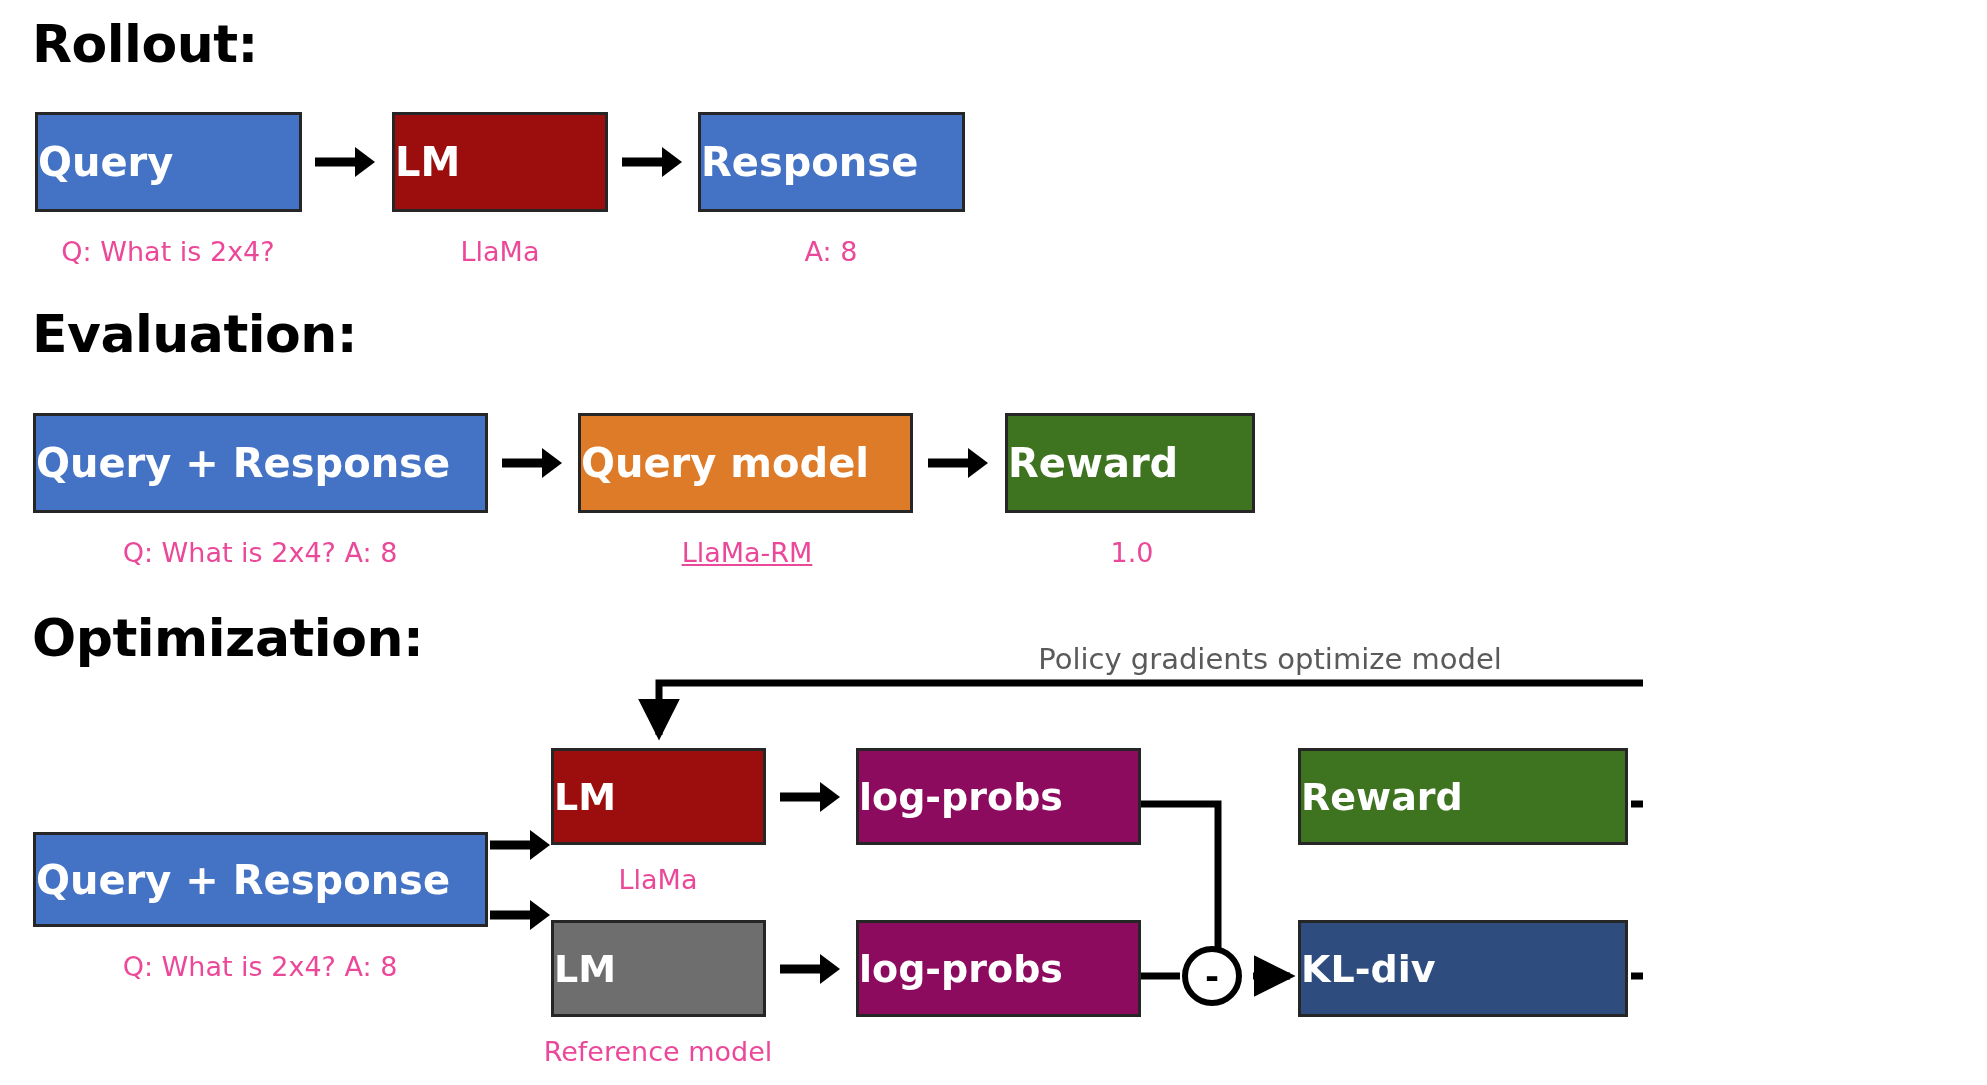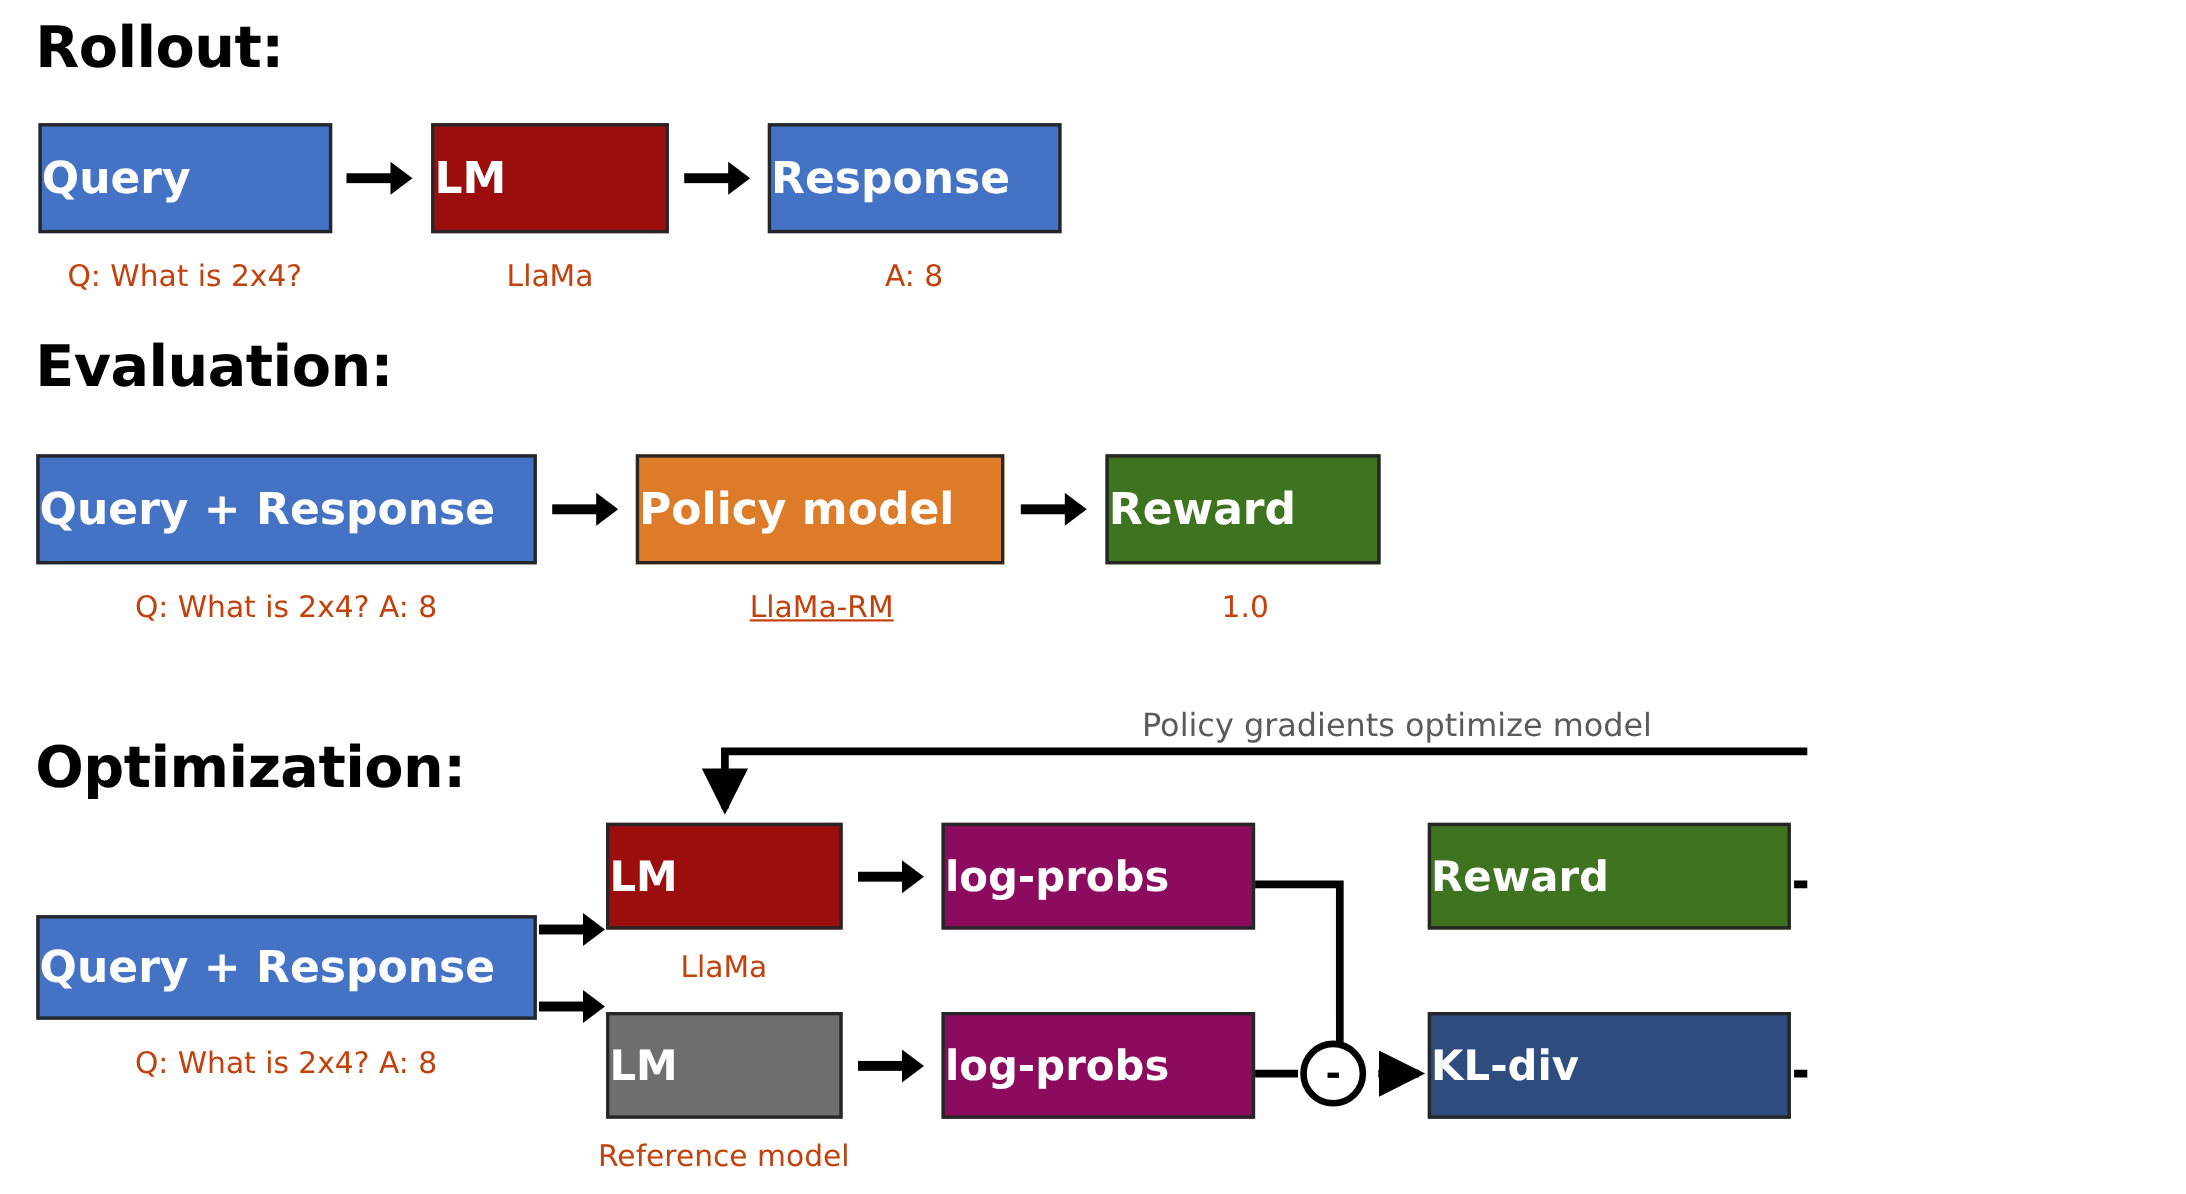--- a/index.html
+++ b/index.html
@@ -48,21 +48,21 @@
   .box-lg { font-size: 40px; }
   .box-md { font-size: 38px; }
 
   
   .caption {
     position: absolute;
     font-family: "DejaVu Sans", sans-serif;
     font-weight: 400;
     font-size: 27px;
     line-height: 1;
-    color: #c2410c;
+    color: #ec4899;
     white-space: nowrap;
     text-align: center;
   }
   .caption.center {
     transform: translateX(-50%);
   }
 
   
   .annotation {
     position: absolute;
@@ -163,35 +163,35 @@
     <span>Query + Response</span>
   </div>
   <div class="caption center" style="left:260px; top:539px;">Q: What is 2x4? A: 8</div>
 
   <div class="arrow-h" style="left:502px; top:463px; width:60px;">
     <span class="shaft" style="width:42px;"></span>
     <span class="head" style="left:40px;"></span>
   </div>
 
   <div class="box box-lg" style="left:578px; top:413px; width:335px; height:100px; background:#DE7B28;">
-    <span>Policy model</span>
+    <span>Query model</span>
   </div>
   <div class="caption center" style="left:747px; top:539px;text-decoration:underline;">LlaMa-RM</div>
 
   <div class="arrow-h" style="left:928px; top:463px; width:60px;">
     <span class="shaft" style="width:42px;"></span>
     <span class="head" style="left:40px;"></span>
   </div>
 
   <div class="box box-lg" style="left:1005px; top:413px; width:250px; height:100px; background:#3E7320;">
     <span>Reward</span>
   </div>
   <div class="caption center" style="left:1132px; top:539px;">1.0</div>
 
-  <div class="section-title" style="left:32px; top:672px;">Optimization:</div>
+  <div class="section-title" style="left:32px; top:612px;">Optimization:</div>
 
   <div class="annotation" style="left:1270px; top:645px;">Policy gradients optimize model</div>
 
   <svg id="connectors" viewBox="0 0 1987 1085" xmlns="http://www.w3.org/2000/svg">
     <defs>
       <marker id="ah" markerWidth="8" markerHeight="8" refX="5.2" refY="3" orient="auto" markerUnits="strokeWidth">
         <path d="M0,0 L0,6 L6,3 z" fill="#000000"></path>
       </marker>
     </defs>
 

